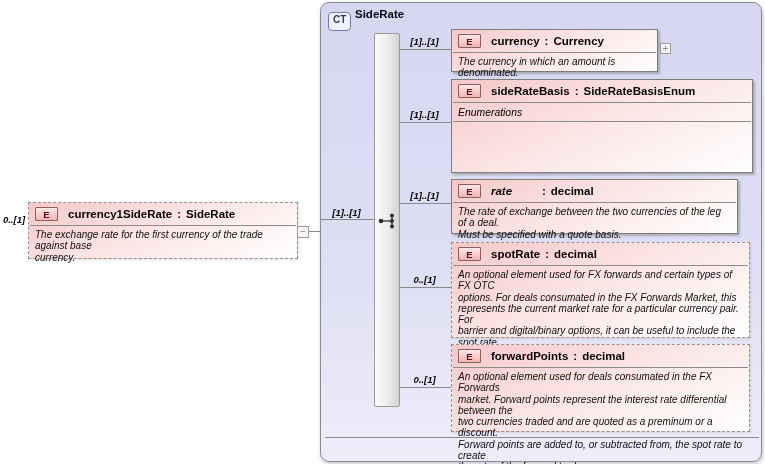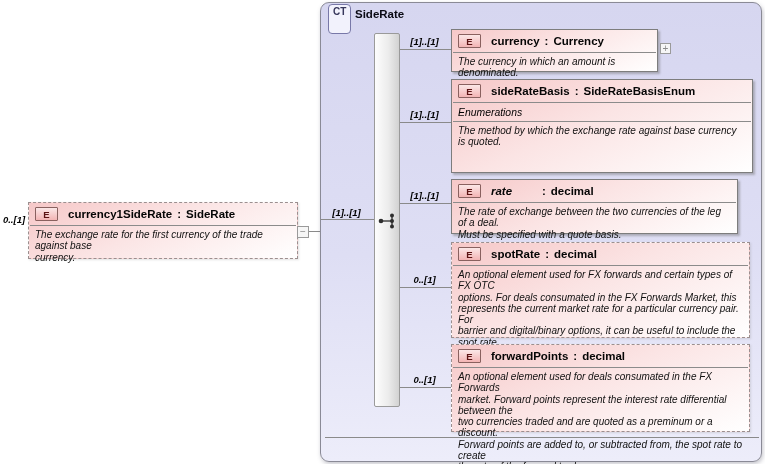--- a/index.html
+++ b/index.html
@@ -12,21 +12,21 @@
 
   
   .card { position:absolute; font-size:9.5px; font-weight:bold; font-style:italic;
           color:#000; text-align:center; }
 
   
   .ct-container { position:absolute; left:320px; top:2px; width:442px; height:460px;
                   border:1px solid #8a8a96; border-radius:9px;
                   background:linear-gradient(to bottom, #d6d6f0 0%, #dedef4 55%, #ededfa 100%);
                   box-shadow:1px 2px 4px rgba(90,90,110,0.35); }
-  .ct-badge { position:absolute; left:7px; top:1px; padding:0 4px; height:30px;
+  .ct-badge { position:absolute; left:7px; top:9px; padding:0 4px; height:19px;
               border:1px solid #7878a8; border-radius:4px; background:#f2f2fc;
               font-size:10px; font-weight:bold; color:#38385c; line-height:14px; }
   .ct-title { position:absolute; left:34px; top:5px; font-size:11.5px; font-weight:bold; color:#0a0a14; }
 
   
   .seq-bar { position:absolute; left:53px; top:30px; width:26px; height:374px;
              border:1px solid #9a9a9a; border-radius:2px;
              background:linear-gradient(to right,#fdfdfd 0%, #ececec 55%, #d2d2d2 100%); }
   .seq-icon { position:absolute; left:56px; top:209px; }
 
@@ -124,21 +124,20 @@
     <div class="ebox" style="left:130px; top:76px; width:302px; height:94px;">
       <div class="ebox-title">
         <span class="e-badge">E</span>
         <span class="ttl"><span>sideRateBasis</span><span class="sep">:</span><span>SideRateBasisEnum</span></span>
       </div>
       <div class="divider"></div>
       <div class="enum-block">
         <span class="enum-label">Enumerations</span>
       </div>
       <div class="divider"></div>
-      <div class="desc">The method by which the exchange rate against base currency is quoted.</div>
     </div>
 
     <div class="ebox" style="left:130px; top:176px; width:287px; height:55px;">
       <div class="ebox-title">
         <span class="e-badge">E</span>
         <span class="ttl"><span class="name-wide">rate</span><span class="sep">:</span><span>decimal</span></span>
       </div>
       <div class="divider"></div>
       <div class="desc">The rate of exchange between the two currencies of the leg of a deal.
 Must be specified with a quote basis.</div>

